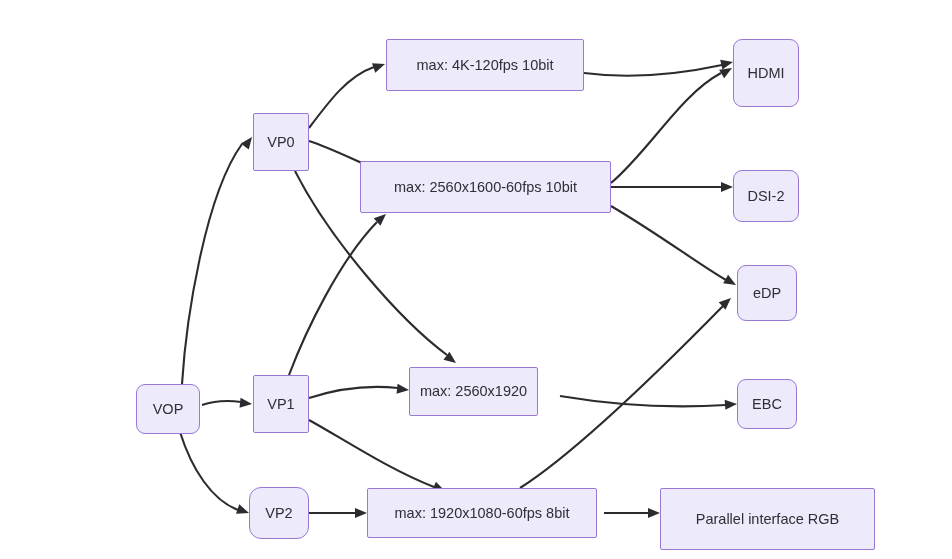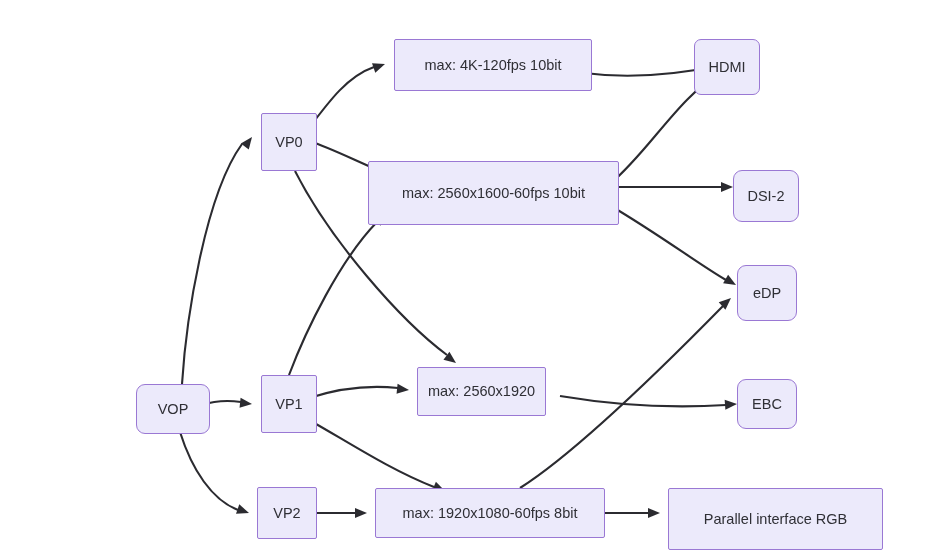--- a/index.html
+++ b/index.html
@@ -38,21 +38,21 @@
     font-size: 14.5px;
     line-height: 1;
     white-space: nowrap;
     z-index: 2;
   }
   .node-label {
     display: block;
     padding: 0 2px;
   }
   .shape-round { border-radius: 9px; }
-  .shape-sharp { border-radius: 2px; margin-left: 8px; }
+  .shape-sharp { border-radius: 2px; }
   .edge-path {
     fill: none;
     stroke: #2B2B30;
     stroke-width: 2.1px;
     stroke-linecap: butt;
   }
   .arrow-head { fill: #2B2B30; }
 </style>
 </head>
 <body>
@@ -122,45 +122,45 @@
       <g>
         <path class="edge-path" d="M 520,488 C 580,450 670,360 723,306"></path>
         <polygon class="arrow-head" points="0,0 -12,-5 -12,5" transform="translate(731,298) rotate(-42)"></polygon>
       </g>
       <g>
         <path class="edge-path" d="M 604,513 C 625,513 635,513 649,513"></path>
         <polygon class="arrow-head" points="0,0 -12,-5 -12,5" transform="translate(660,513) rotate(0)"></polygon>
       </g>
     </svg>
   <div id="node-layer">
-      <div class="node shape-round" style="left: 136px; top: 384px; width: 74px; height: 50px;">
+      <div class="node shape-round" style="left: 136px; top: 384px; width: 64px; height: 50px;">
         <span class="node-label">VOP</span>
       </div>
       <div class="node shape-sharp" style="left: 253px; top: 113px; width: 56px; height: 58px; text-align: right;">
         <span class="node-label">VP0</span>
       </div>
       <div class="node shape-sharp" style="left: 253px; top: 375px; width: 56px; height: 58px;">
         <span class="node-label">VP1</span>
       </div>
-      <div class="node shape-sharp" style="left: 249px; top: 487px; width: 60px; height: 52px;">
+      <div class="node shape-sharp" style="left: 249px; top: 487px; width: 60px; height: 52px; border-radius: 12px;">
         <span class="node-label">VP2</span>
       </div>
       <div class="node shape-sharp" style="left: 386px; top: 39px; width: 198px; height: 52px;">
         <span class="node-label">max: 4K-120fps 10bit</span>
       </div>
-      <div class="node shape-sharp" style="left: 360px; top: 161px; width: 251px; height: 64px;">
+      <div class="node shape-sharp" style="left: 360px; top: 161px; width: 251px; height: 52px;">
         <span class="node-label">max: 2560x1600-60fps 10bit</span>
       </div>
       <div class="node shape-sharp" style="left: 409px; top: 367px; width: 129px; height: 49px;">
         <span class="node-label">max: 2560x1920</span>
       </div>
       <div class="node shape-sharp" style="left: 367px; top: 488px; width: 230px; height: 50px;">
         <span class="node-label">max: 1920x1080-60fps 8bit</span>
       </div>
-      <div class="node shape-round" style="left: 694px; top: 39px; width: 66px; height: 56px; border-radius: 7px;">
+      <div class="node shape-round" style="left: 733px; top: 39px; width: 66px; height: 68px;">
         <span class="node-label">HDMI</span>
       </div>
       <div class="node shape-round" style="left: 733px; top: 170px; width: 66px; height: 52px;">
         <span class="node-label">DSI-2</span>
       </div>
       <div class="node shape-round" style="left: 737px; top: 265px; width: 60px; height: 56px;">
         <span class="node-label">eDP</span>
       </div>
       <div class="node shape-round" style="left: 737px; top: 379px; width: 60px; height: 50px;">
         <span class="node-label">EBC</span>

